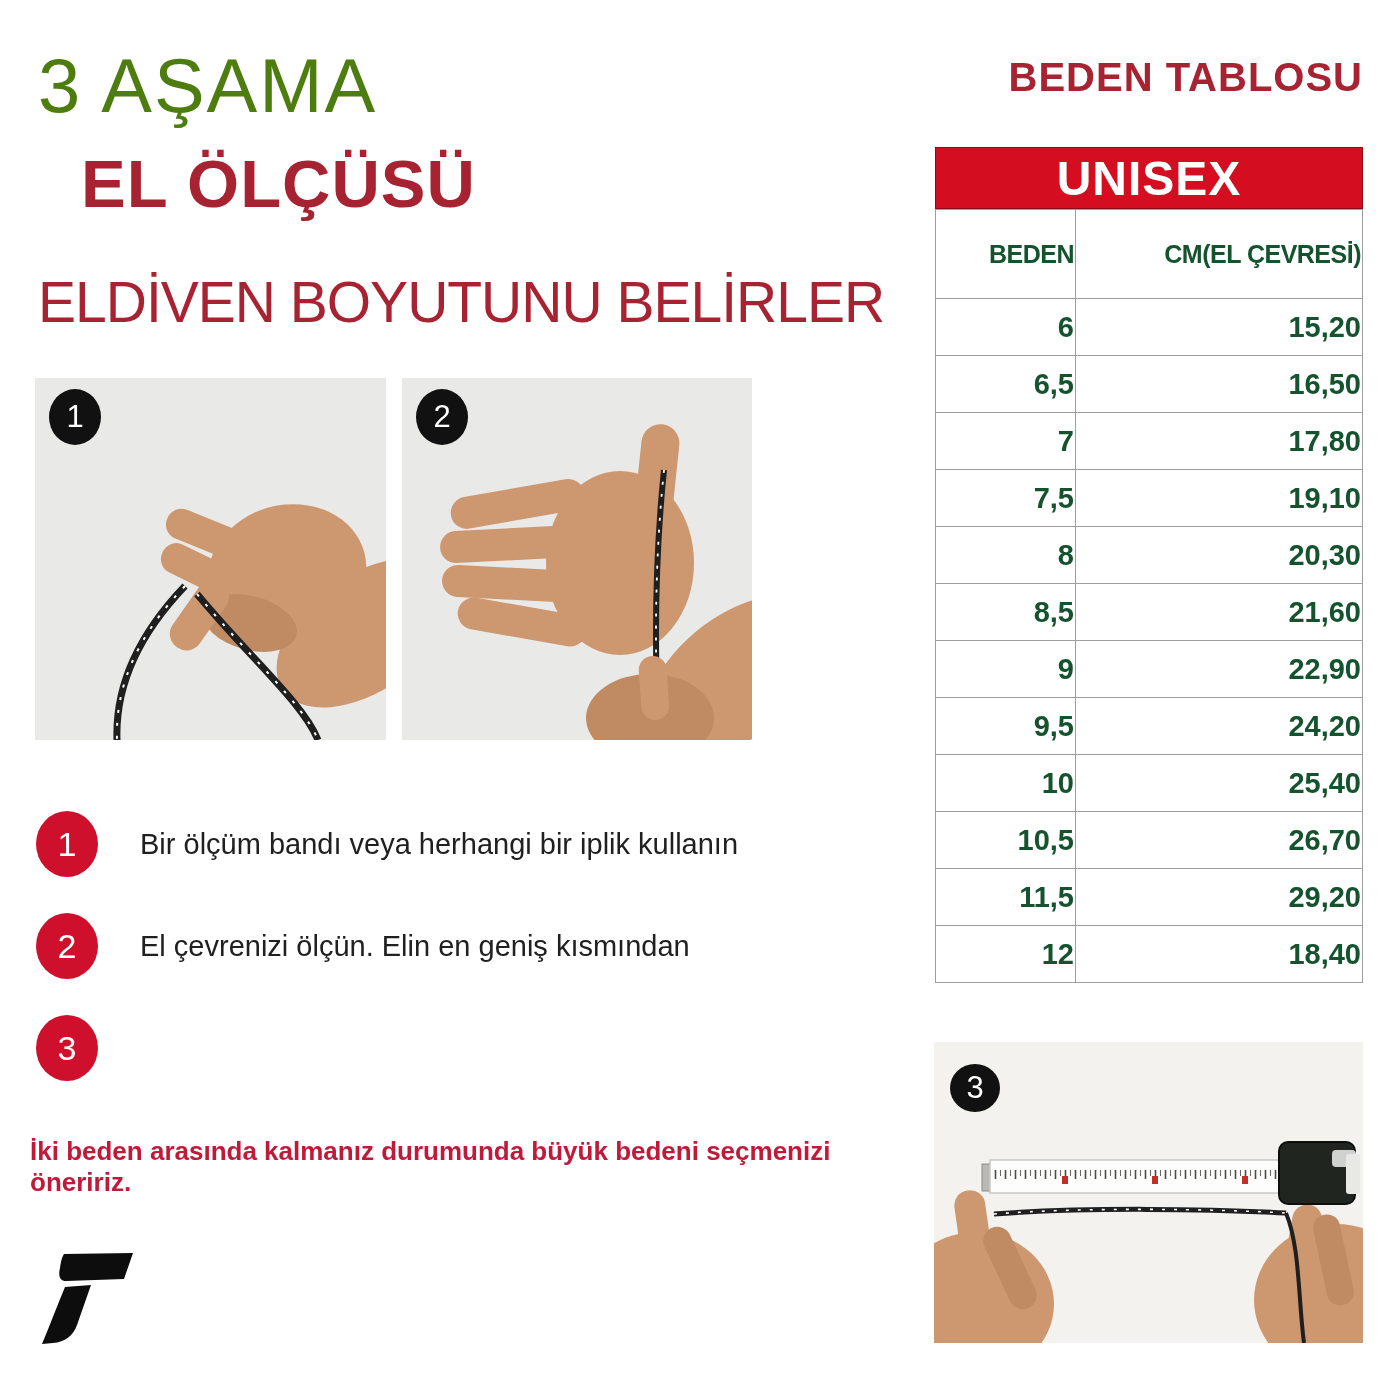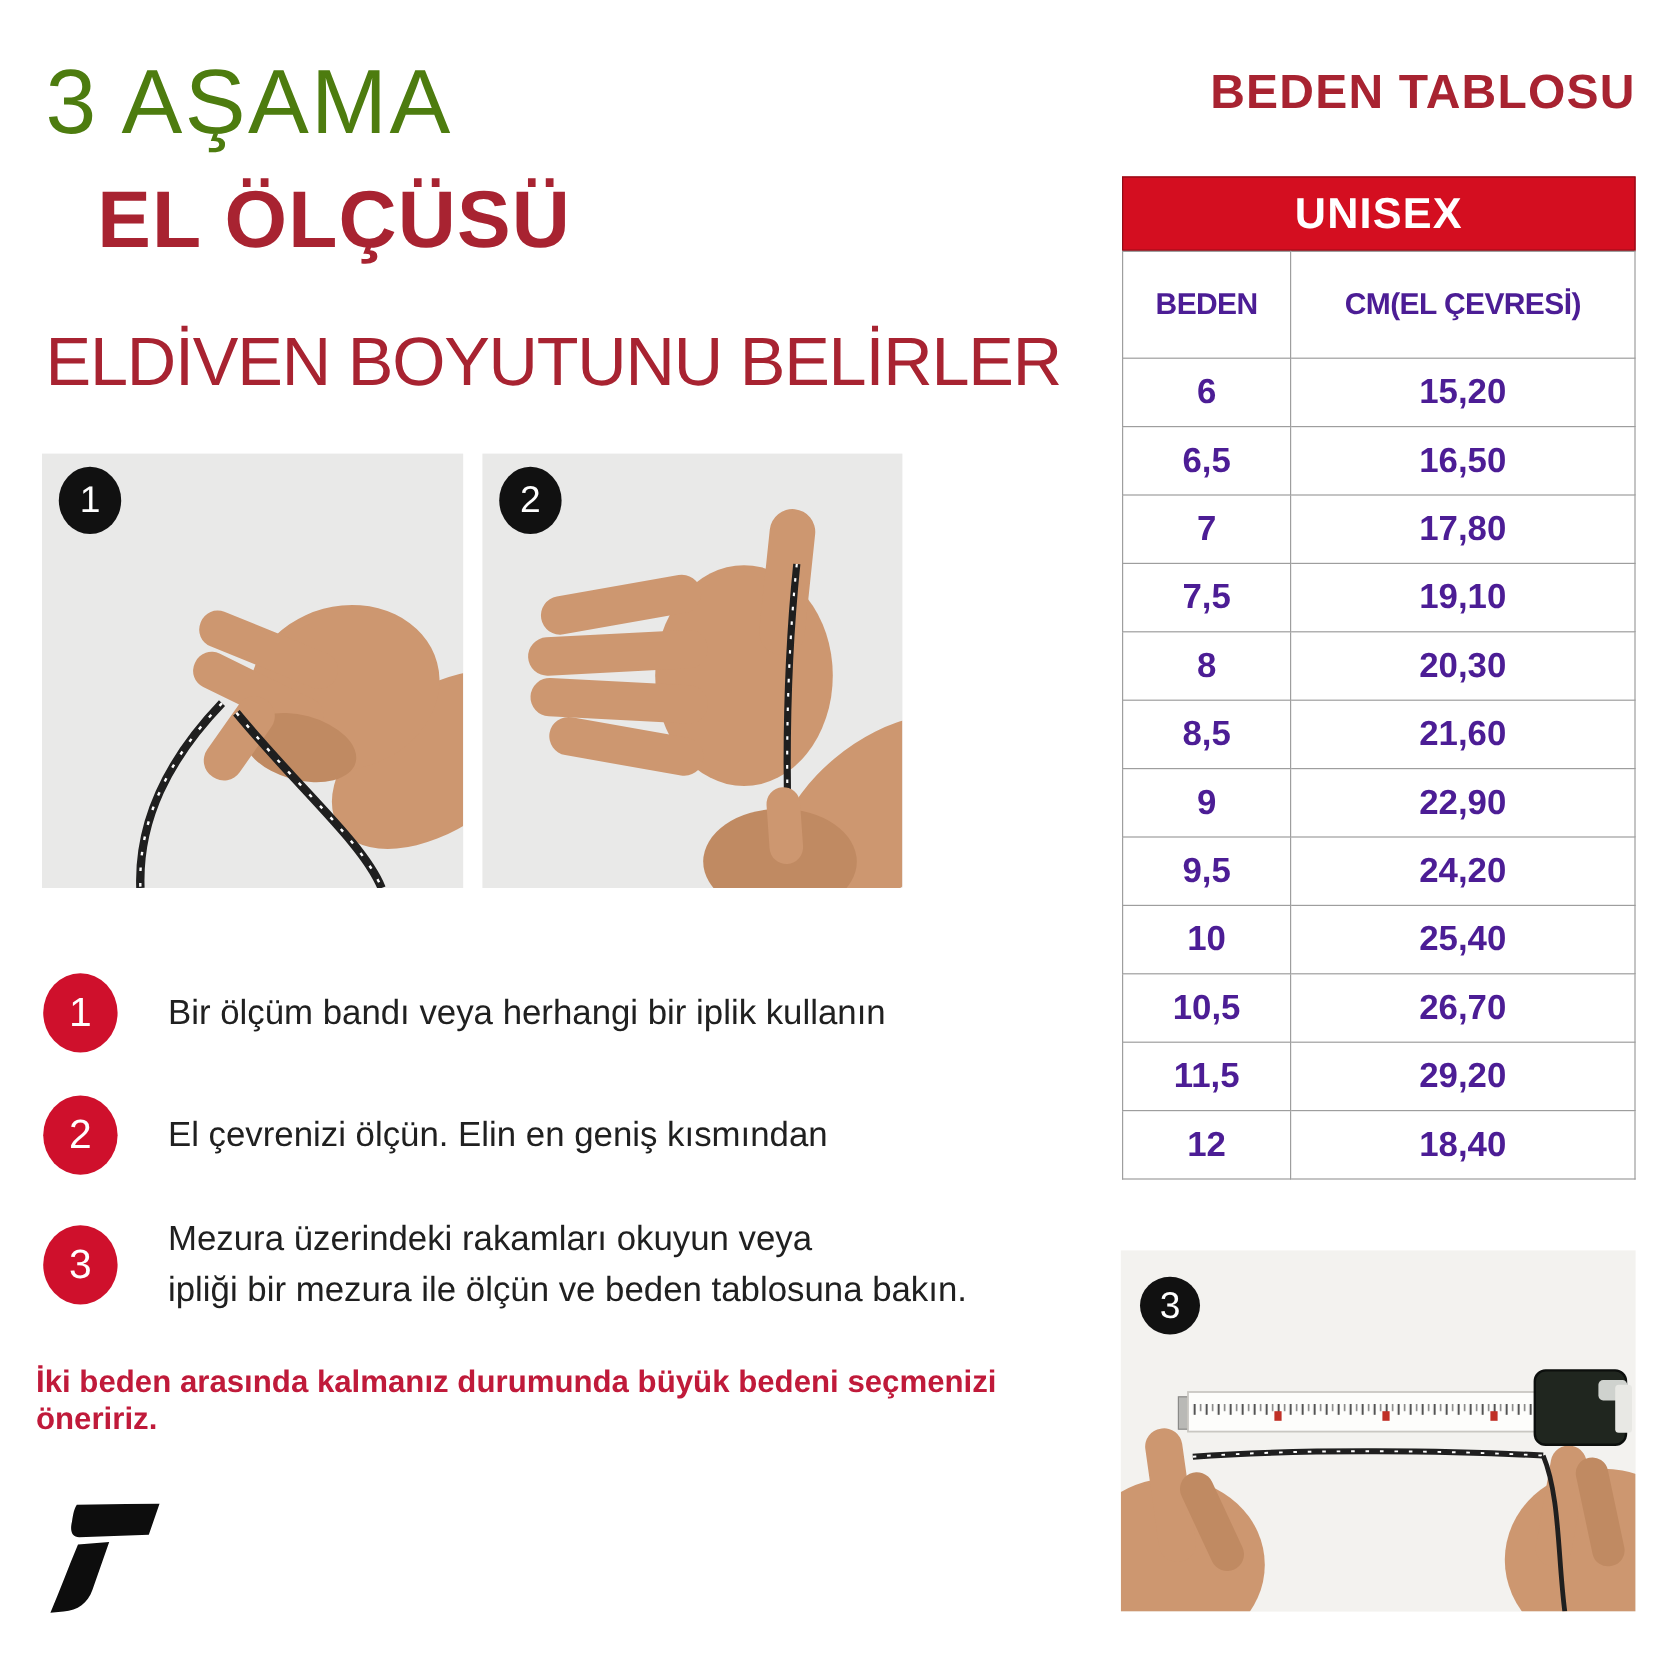--- a/index.html
+++ b/index.html
@@ -59,27 +59,27 @@
   
   .logo{position:absolute;left:36px;top:1253px;width:100px;height:92px;}
 
   
   .chart-title{position:absolute;left:935px;top:55px;width:428px;text-align:right;
     font-size:40px;font-weight:700;letter-spacing:1px;color:var(--title_red);}
   .size-table{position:absolute;left:935px;top:147px;width:428px;}
   .group-band{
     height:62px;background:var(--accent_red);color:#fff;
     display:flex;align-items:center;justify-content:center;
-    font-size:36px;font-weight:700;letter-spacing:1px;
+    font-size:48px;font-weight:700;letter-spacing:1px;
     border:1px solid #8e0b16;box-sizing:border-box;
   }
   table.sizes{border-collapse:collapse;width:428px;table-layout:fixed;}
   table.sizes th,table.sizes td{
-    border:1px solid var(--border_gray);text-align:center;vertical-align:middle;
-    color:#4c1d95;
+    border:1px solid var(--border_gray);text-align:right;vertical-align:middle;
+    color:#14532d;
   }
   table.sizes col.c1{width:140px;}
   table.sizes th{height:86px;font-size:25px;font-weight:700;letter-spacing:-0.5px;}
   table.sizes td{height:54px;font-size:29px;font-weight:700;}
 </style>
 </head>
 <body>
 
 <div id="canvas">
 
@@ -238,22 +238,20 @@
         <div class="step-text">Bir ölçüm bandı veya herhangi bir iplik kullanın</div>
       </div>
 
       <div class="step">
         <div class="step-num">2</div>
         <div class="step-text">El çevrenizi ölçün. Elin en geniş kısmından</div>
       </div>
 
       <div class="step">
         <div class="step-num">3</div>
-        <div class="step-text">Mezura üzerindeki rakamları okuyun veya
-ipliği bir mezura ile ölçün ve beden tablosuna bakın.</div>
       </div>
     </div>
 
   <div class="note">İki beden arasında kalmanız durumunda büyük bedeni seçmenizi öneririz.</div>
 
   <svg class="logo" viewBox="0 0 100 92">
     <path d="M28,1 L97,0 L88,26 L30,28 C24,28 22,23 24,15 C25,8 26,4 28,1 Z" fill="#0d0d0d"></path>
     <path d="M29,34 L55,32 L41,72 C37,83 29,89 17,90 L6,91 C14,72 21,53 29,34 Z" fill="#0d0d0d"></path>
   </svg>
 

